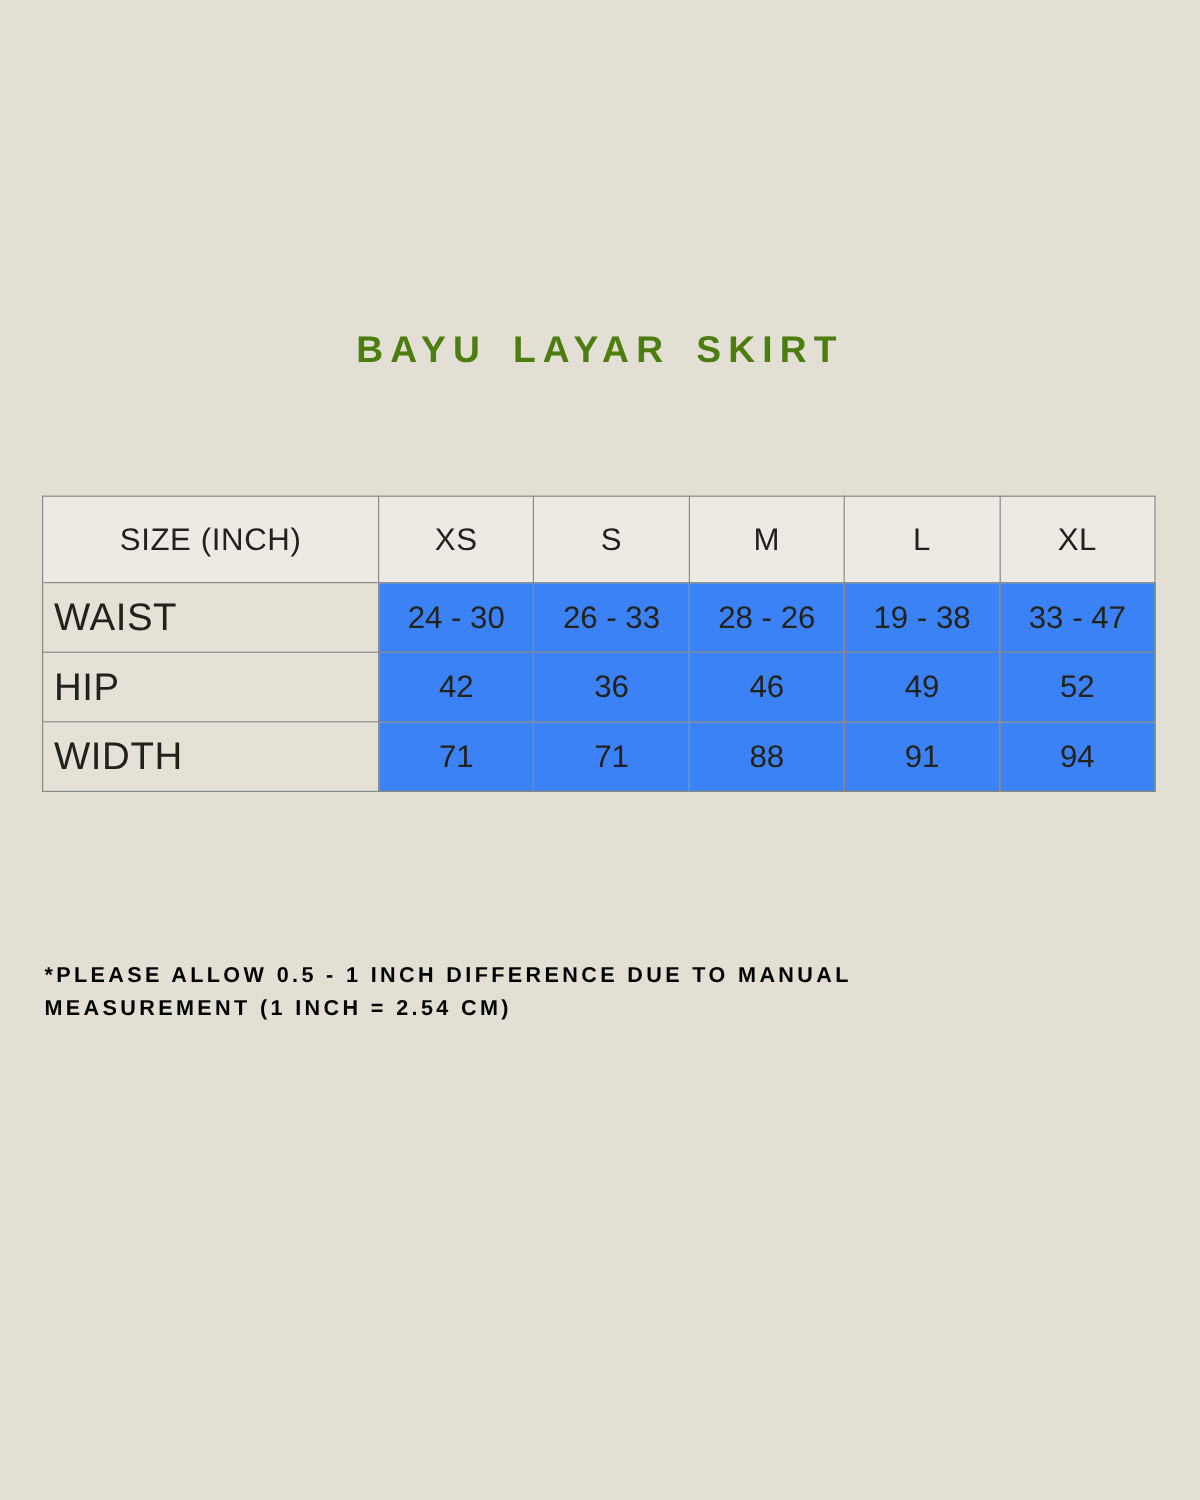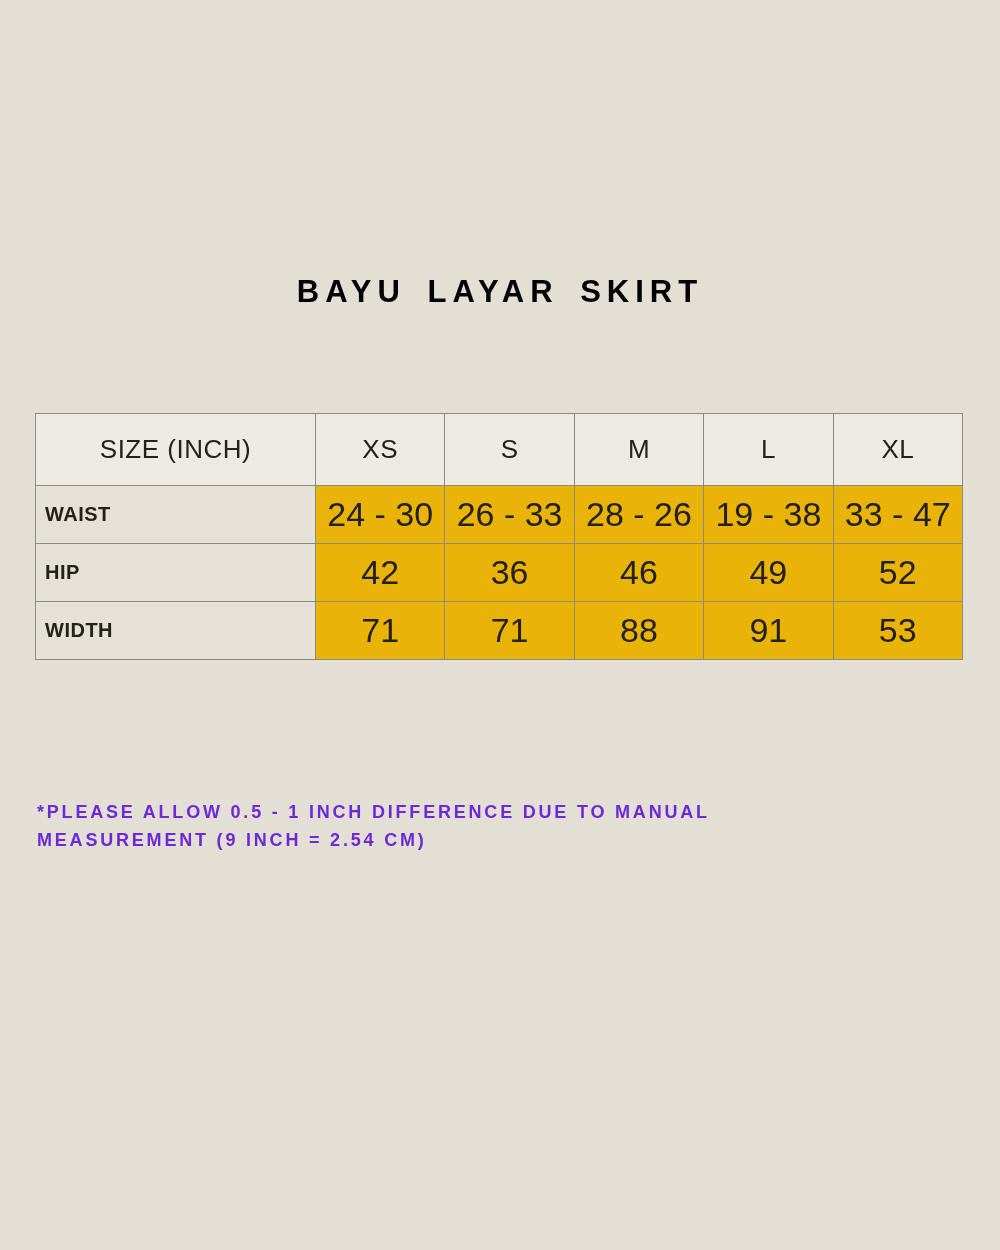--- a/index.html
+++ b/index.html
@@ -20,21 +20,21 @@
   .title {
     position: absolute;
     top: 274px;
     left: 0;
     width: 100%;
     text-align: center;
     font-size: 31px;
     font-weight: 700;
     letter-spacing: 6px;
     word-spacing: 7px;
-    color: #000000;
+    color: #4d7c0f;
   }
   table.size-chart {
     position: absolute;
     left: 35px;
     top: 413px;
     width: 928px;
     border-collapse: collapse;
     table-layout: fixed;
   }
   table.size-chart th,
@@ -48,36 +48,36 @@
     font-size: 26px;
     font-weight: 400;
     text-align: center;
     letter-spacing: 0.5px;
   }
   table.size-chart tbody tr { height: 58px; }
   table.size-chart tbody th {
     background: #e5e1d6;
     text-align: left;
     padding-left: 9px;
-    font-size: 20px;
-    font-weight: 700;
+    font-size: 32px;
+    font-weight: 400;
     letter-spacing: 0.5px;
   }
   table.size-chart tbody td {
-    background: #eab308;
+    background: #3b82f6;
     text-align: center;
-    font-size: 34px;
+    font-size: 26px;
     font-weight: 400;
   }
   .note {
     position: absolute;
     left: 37px;
     top: 798px;
     width: 880px;
-    color: #6d28d9;
+    color: #000000;
     font-size: 18px;
     font-weight: 700;
     letter-spacing: 2.8px;
     line-height: 28px;
   }
 </style>
 </head>
 <body>
 
 <div class="page">
@@ -119,23 +119,23 @@
         <td>46</td>
         <td>49</td>
         <td>52</td>
       </tr>
       <tr>
         <th>WIDTH</th>
         <td>71</td>
         <td>71</td>
         <td>88</td>
         <td>91</td>
-        <td>53</td>
+        <td>94</td>
       </tr>
     </tbody>
   </table>
 
   <div class="note">
     <div>*PLEASE ALLOW 0.5 - 1 INCH DIFFERENCE DUE TO MANUAL</div>
-    <div>MEASUREMENT (9 INCH = 2.54 CM)</div>
+    <div>MEASUREMENT (1 INCH = 2.54 CM)</div>
   </div>
 
 </div>
 
 </body></html>

